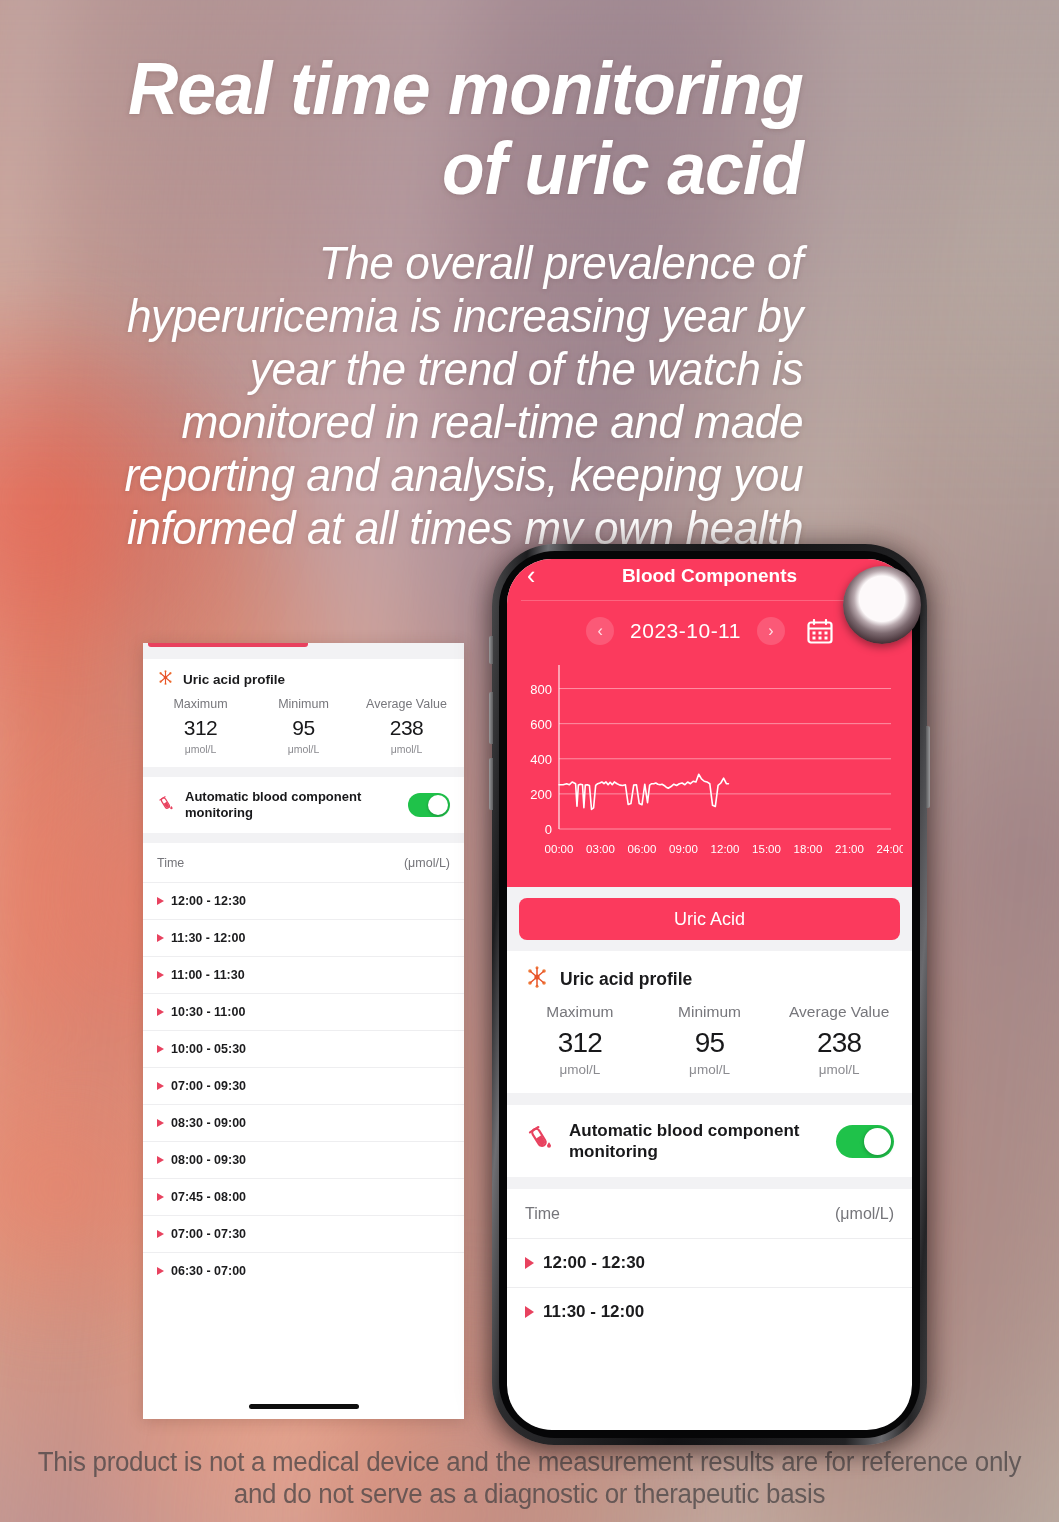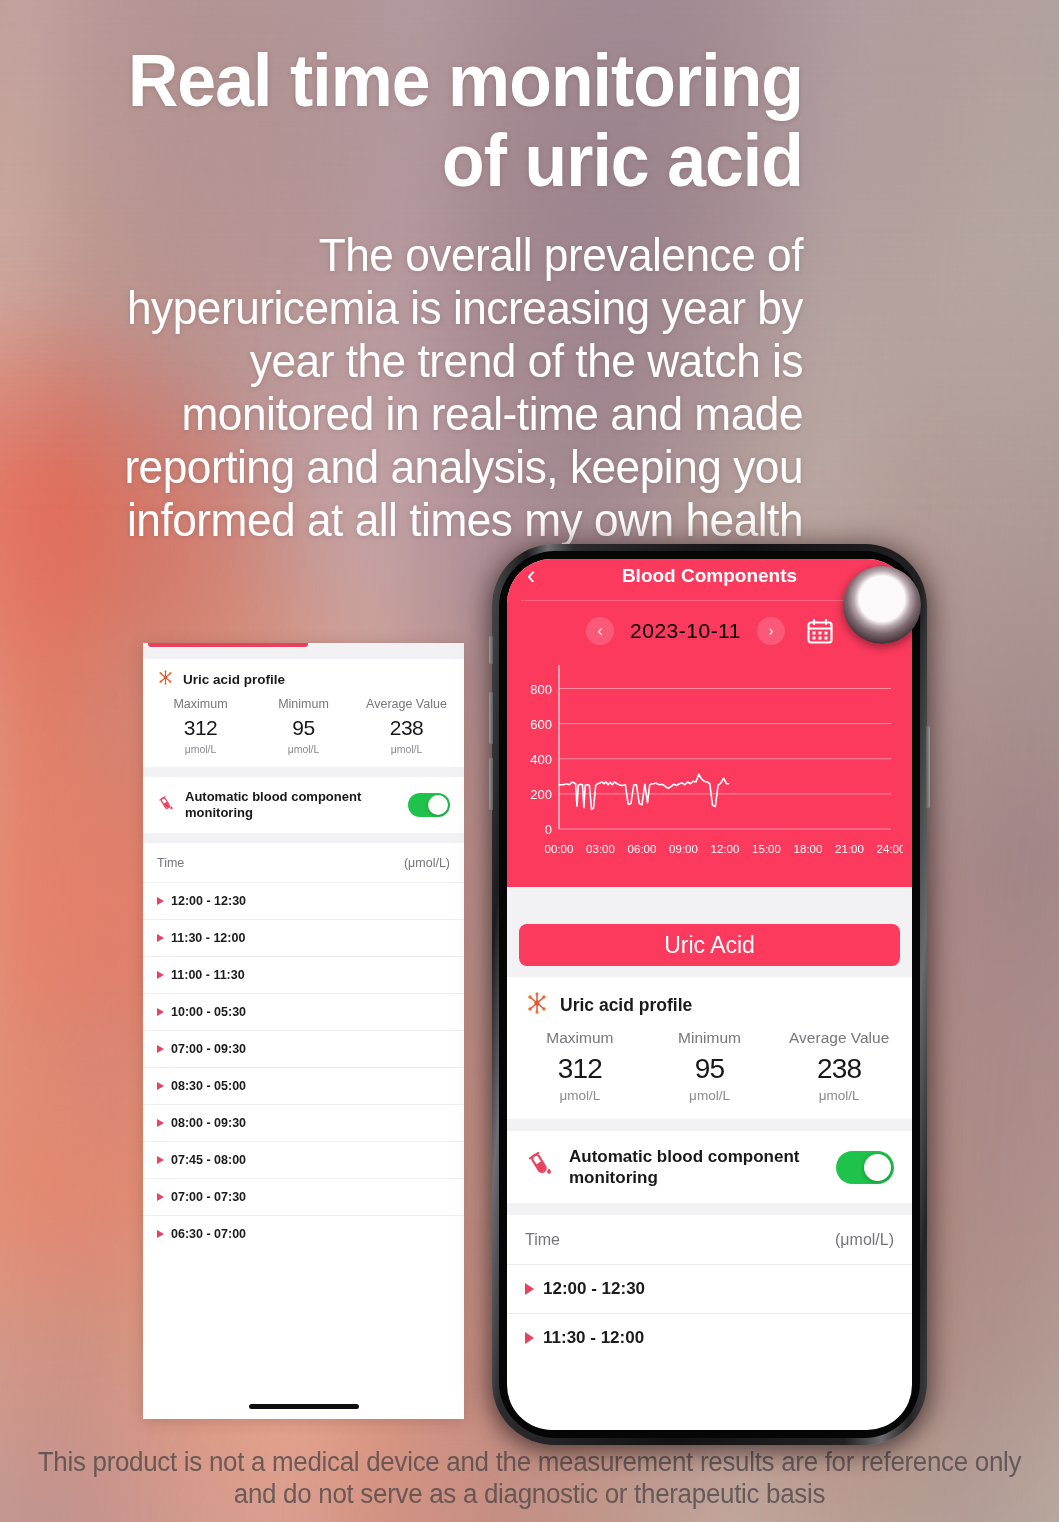--- a/index.html
+++ b/index.html
@@ -42,21 +42,21 @@
       radial-gradient(22% 14% at 10% 76%, rgba(244,126,98,0.5) 0%, rgba(0,0,0,0) 74%),
       radial-gradient(34% 22% at 44% 96%, rgba(220,140,118,0.45) 0%, rgba(0,0,0,0) 74%);
     filter:blur(26px);
   }
   .bgtop{
     background:linear-gradient(180deg, rgba(168,150,156,0.45) 0%, rgba(0,0,0,0) 34%);
     filter:blur(18px);
   }
 
   
-  #copy { position:absolute; left:0; top:0; width:839px; padding:4px 36px; z-index:5; }
+  #copy { position:absolute; left:0; top:0; width:839px; padding:12px 36px; z-index:5;font-style:italic; }
   #headline{
     text-align:right;
     color:#ffffff;
     font-weight:bold;
     font-size:75px;
     line-height:80px;
     letter-spacing:-1px;
     transform:scaleX(0.93);
     transform-origin:right center;
     padding-top:36px;
@@ -165,29 +165,29 @@
   .navbar{ display:flex; align-items:center; padding:4px 20px 12px; position:relative; }
   .nav-back{ font-size:25px; color:#fff; line-height:1; width:30px; }
   .nav-title{ position:absolute; left:0; right:0; text-align:center; color:#fff; font-size:19px; font-weight:bold; pointer-events:none; }
   .nav-share{ margin-left:auto; width:24px; height:24px; position:relative; }
 
   .hairline{ height:1px; background:rgba(255,255,255,0.22); margin:0 14px; }
 
   .daterow{ display:flex; align-items:center; justify-content:center; gap:16px; padding:16px 0 8px; }
   .circ{ width:28px; height:28px; border-radius:50%; background:rgba(255,255,255,0.16);
          display:flex; align-items:center; justify-content:center; color:rgba(255,255,255,0.82); font-size:16px; }
-  .datetext{ color:#000000; font-size:21px; letter-spacing:0.5px; }
+  .datetext{ color:#ffffff; font-size:21px; letter-spacing:0.5px; }
   .cal-icon{ width:26px; height:25px; margin-left:6px; position:relative; }
 
   .chartwrap{ padding:6px 14px 12px 6px; }
 
   
   .tabs-bg{ background:#f2f2f4; padding:11px 12px; display:flex; gap:10px; }
   .tab{ flex:1; height:42px; border-radius:8px; display:flex; align-items:center; justify-content:center;
-        font-size:23px;margin-top:26px; }
+        font-size:18px; }
   .tab.active{ background:#fb3a5d; color:#fff; }
   .tab.idle{ background:#ffffff; color:#3a3a3c; }
 
   .card{ background:#fff; }
   .p-head{ display:flex; align-items:center; gap:11px; padding:14px 18px 6px; }
   .p-title{ font-size:17.5px; font-weight:bold; color:#1b1b1d; }
   .p-stats{ display:flex; padding:4px 8px 16px; }
   .p-stat{ flex:1; text-align:center; }
   .p-label{ font-size:15.5px; color:#77777c; }
   .p-value{ font-size:28px; color:#18181a; margin-top:6px; letter-spacing:-0.8px; }
@@ -300,29 +300,33 @@
       <div class="time-row">
         <span class="tri"></span>
         <span>11:30 - 12:00</span>
       </div>
       <div class="time-row">
         <span class="tri"></span>
         <span>11:00 - 11:30</span>
       </div>
       <div class="time-row">
         <span class="tri"></span>
+        <span>10:30 - 11:00</span>
+      </div>
+      <div class="time-row">
+        <span class="tri"></span>
         <span>10:00 - 05:30</span>
       </div>
       <div class="time-row">
         <span class="tri"></span>
         <span>07:00 - 09:30</span>
       </div>
       <div class="time-row">
         <span class="tri"></span>
-        <span>08:30 - 05:00</span>
+        <span>08:30 - 09:00</span>
       </div>
       <div class="time-row">
         <span class="tri"></span>
         <span>08:00 - 09:30</span>
       </div>
       <div class="time-row">
         <span class="tri"></span>
         <span>07:45 - 08:00</span>
       </div>
       <div class="time-row">

